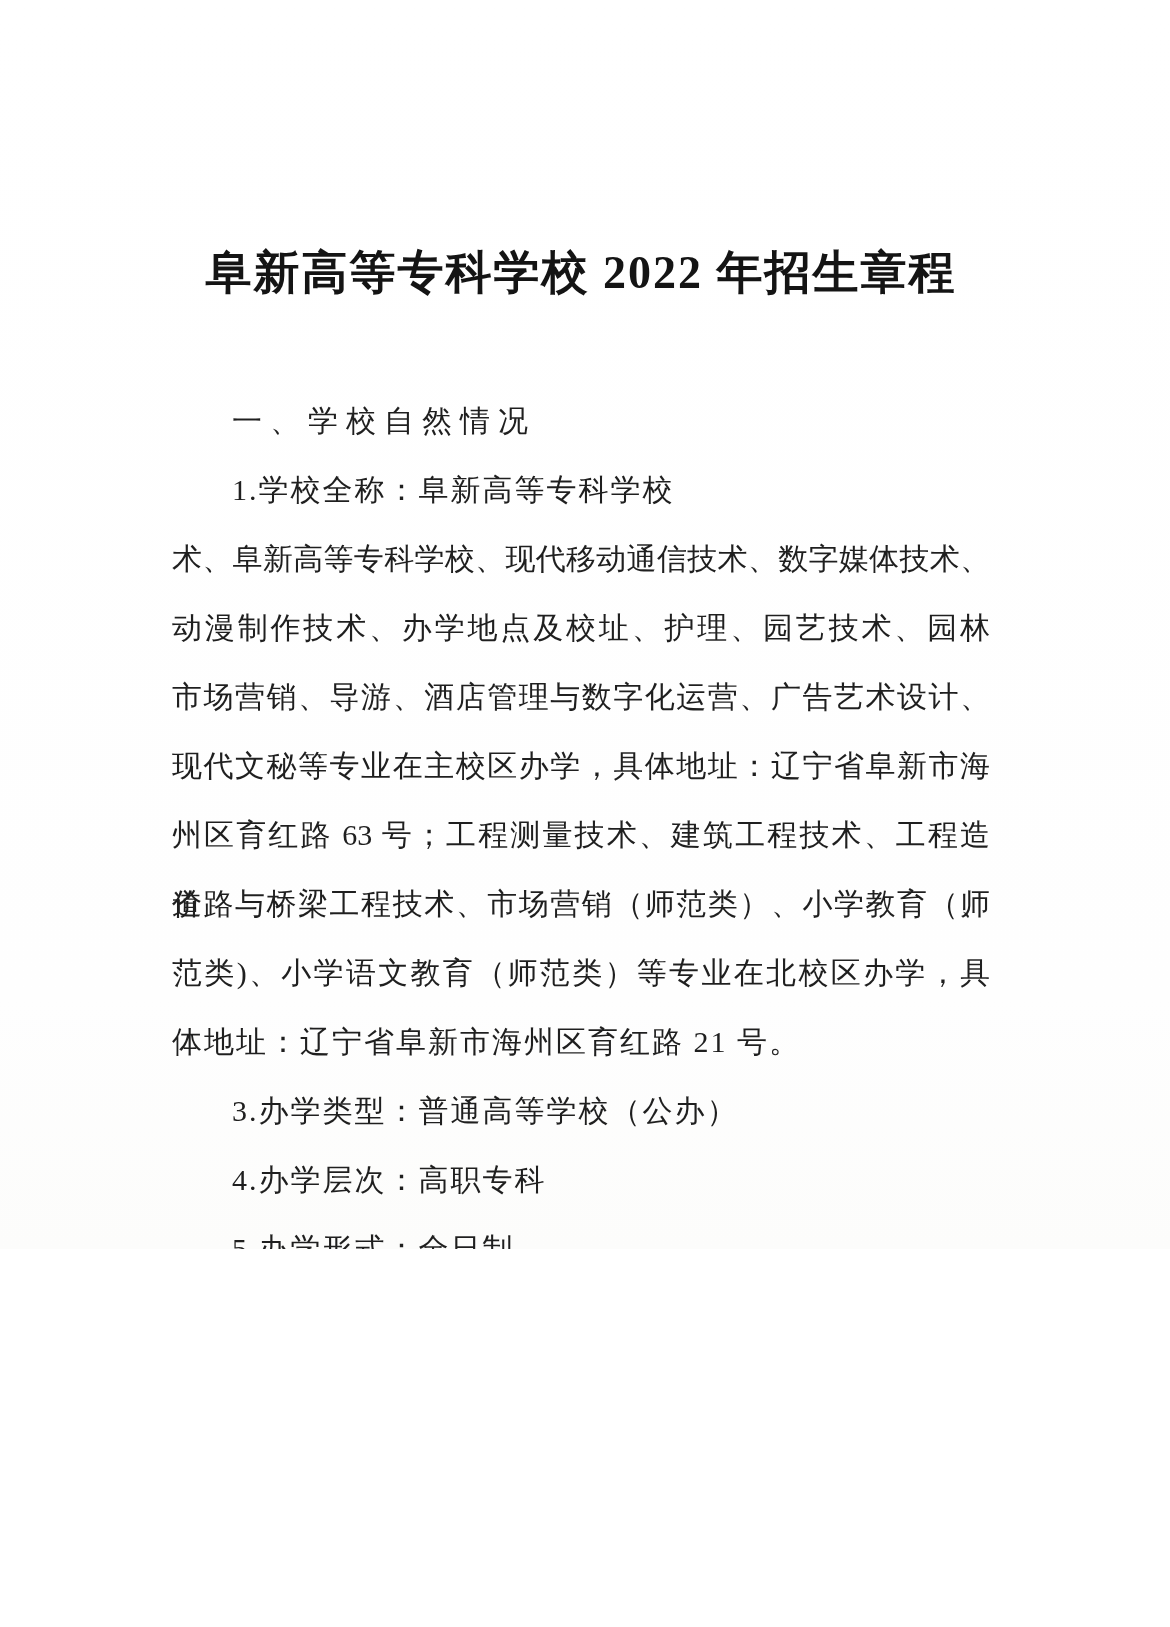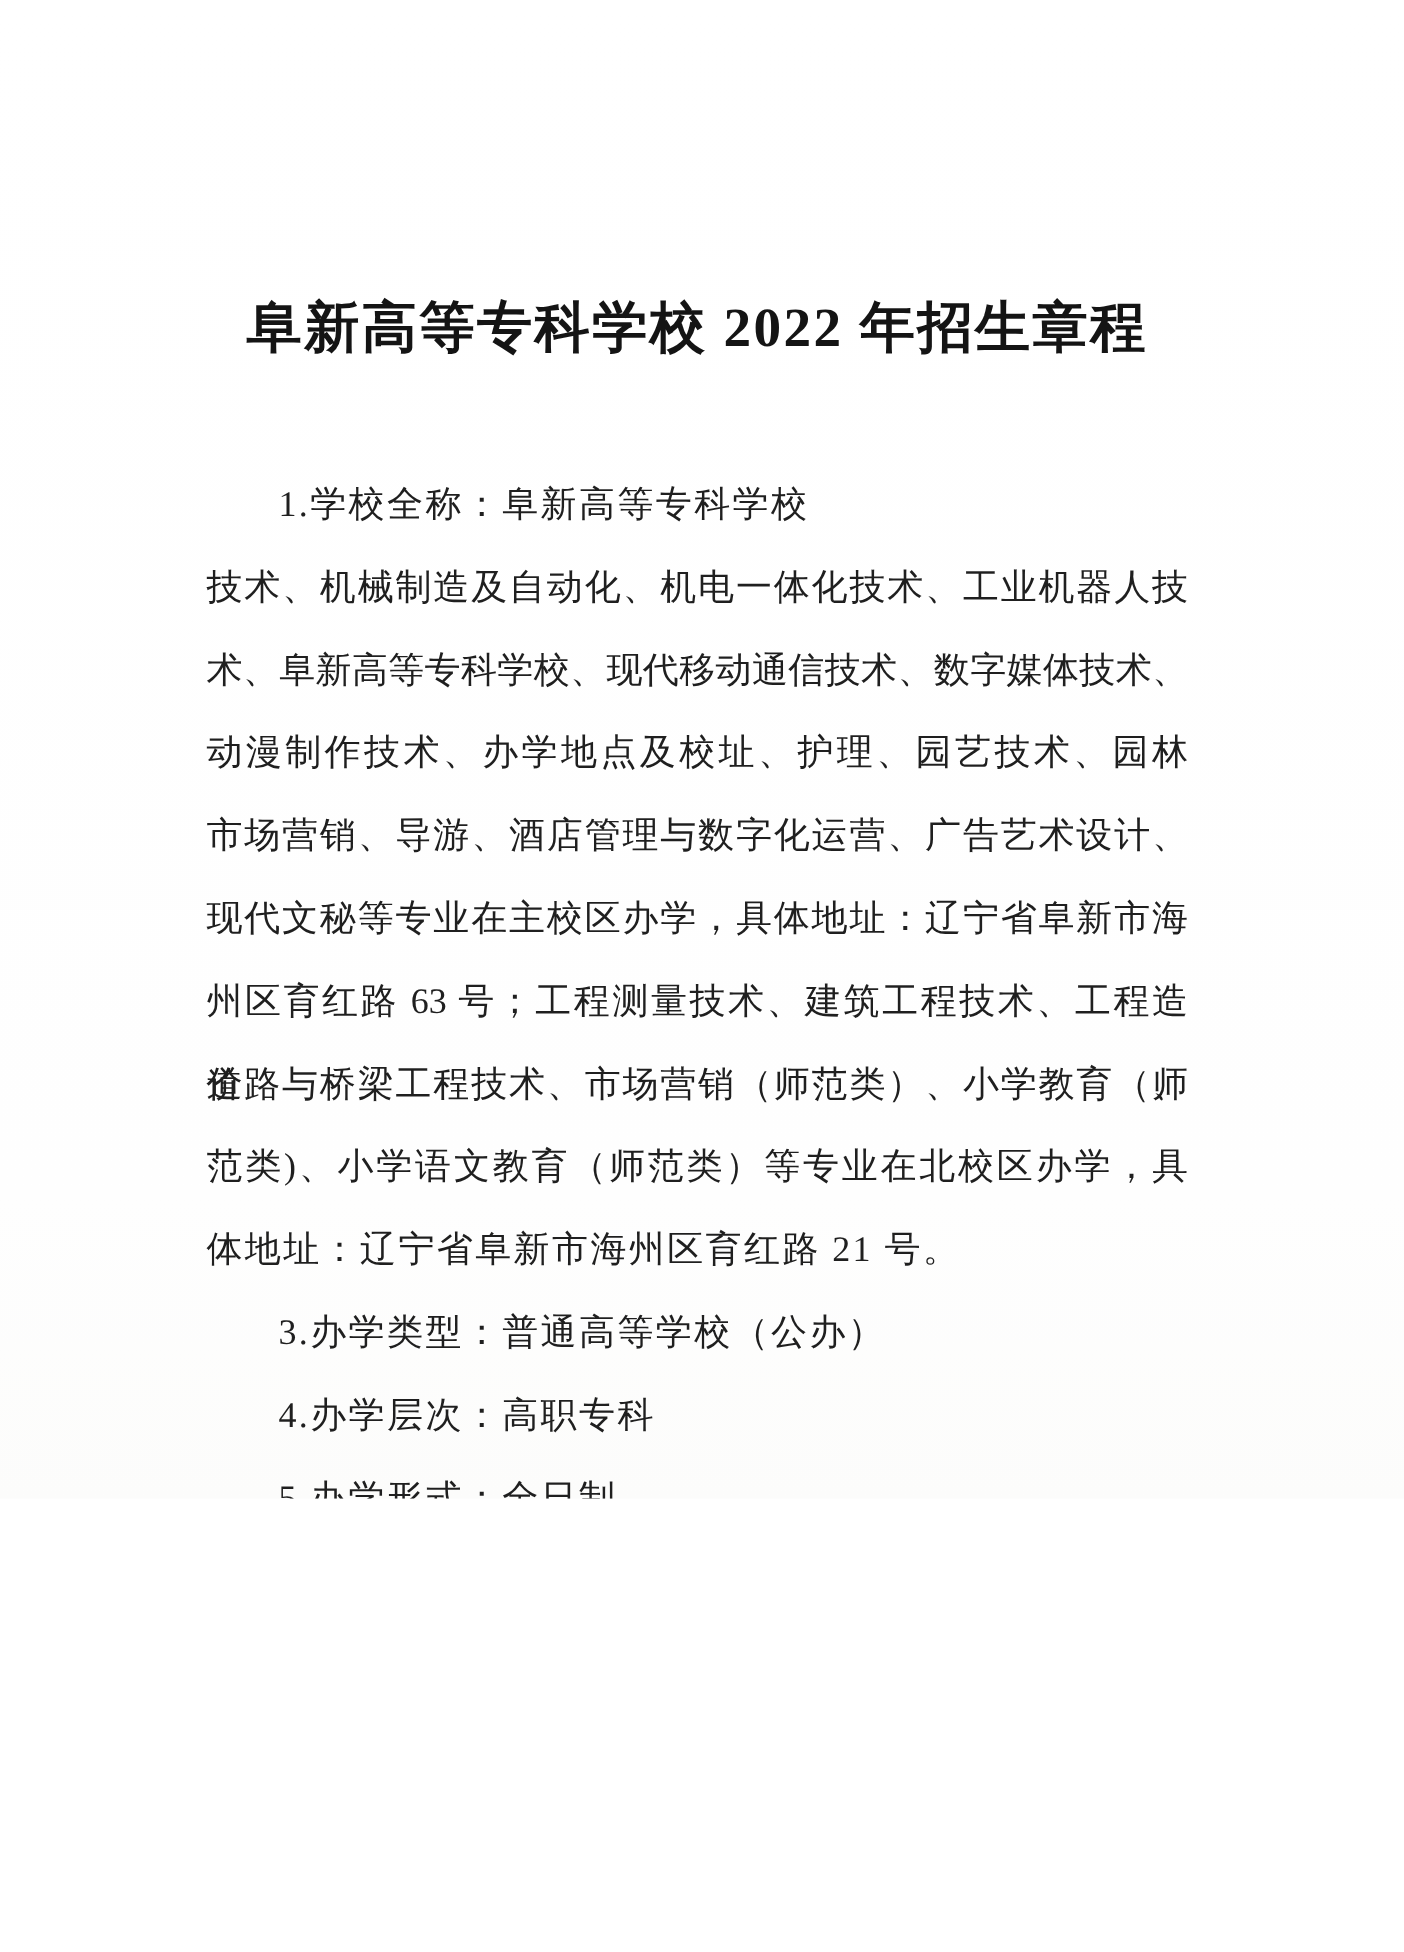--- a/index.html
+++ b/index.html
@@ -59,24 +59,26 @@
   }
 </style>
 </head>
 <body>
 
 <div class="page">
   <div class="content">
     <h1 class="doc-title">阜新高等专科学校 2022 年招生章程</h1>
     <div>
         <div class="paragraph">
+          <div class="line indent plain heading">一、学校自然情况</div>
+        </div>
+        <div class="paragraph">
           <div class="line indent plain">1.学校全称：阜新高等专科学校</div>
         </div>
         <div class="paragraph">
-          <div class="line fill">技术、机械制造及自动化、机电一体化技术、工业机器人技</div>
           <div class="line fill">术、阜新高等专科学校、现代移动通信技术、数字媒体技术、</div>
           <div class="line fill">动漫制作技术、办学地点及校址、护理、园艺技术、园林</div>
           <div class="line fill">市场营销、导游、酒店管理与数字化运营、广告艺术设计、</div>
           <div class="line fill">现代文秘等专业在主校区办学，具体地址：辽宁省阜新市海</div>
           <div class="line fill">州区育红路 63 号；工程测量技术、建筑工程技术、工程造价、</div>
           <div class="line fill">道路与桥梁工程技术、市场营销（师范类）、小学教育（师</div>
           <div class="line fill">范类)、小学语文教育（师范类）等专业在北校区办学，具</div>
           <div class="line plain">体地址：辽宁省阜新市海州区育红路 21 号。</div>
         </div>
         <div class="paragraph">

